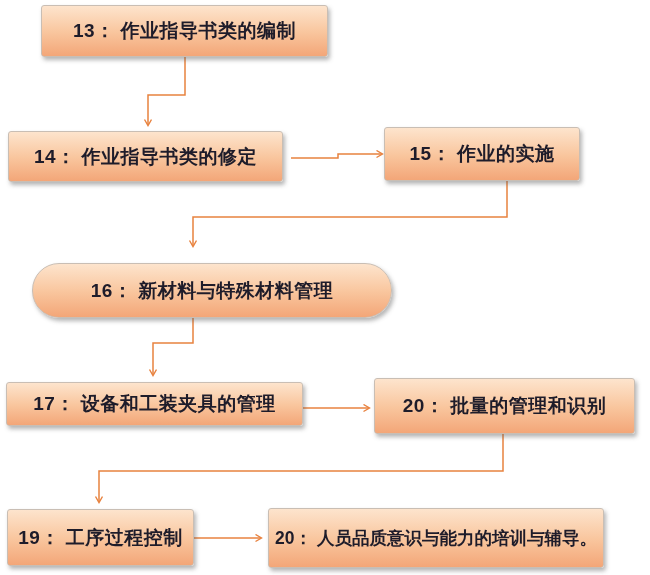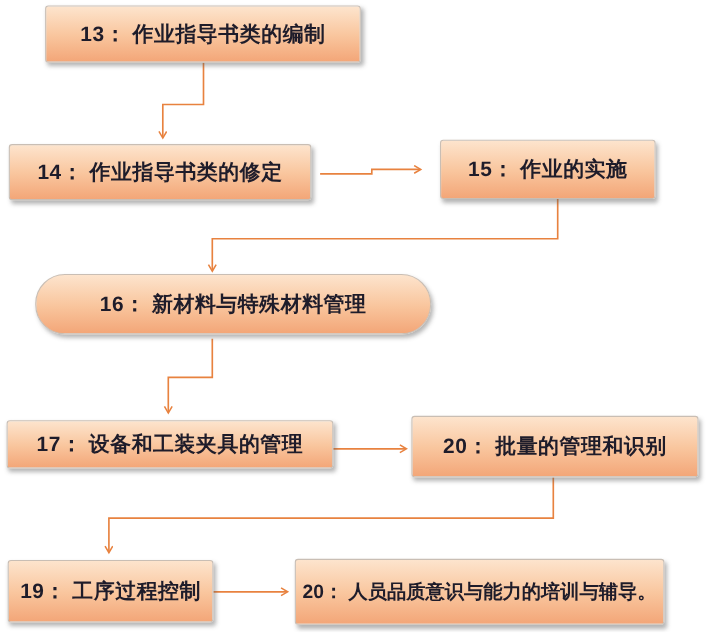--- a/index.html
+++ b/index.html
@@ -52,22 +52,22 @@
     border-radius:3px;
     box-shadow:2px 3px 4px rgba(90,90,90,0.45);
     color:var(--text);
     font-weight:bold;
     font-size:19px;
     letter-spacing:0.5px;
     white-space:nowrap;
   }
   .node-13{left:41px;top:5px;width:287px;height:52px;}
   .node-14{left:8px;top:131px;width:275px;height:51px;}
-  .node-15{left:400px;top:127px;width:196px;height:54px;}
-  .node-16{left:32px;top:249px;width:360px;height:55px;border-radius:27px;}
+  .node-15{left:384px;top:127px;width:196px;height:54px;}
+  .node-16{left:32px;top:263px;width:360px;height:55px;border-radius:27px;}
   .node-17{left:6px;top:382px;width:297px;height:44px;}
   .node-18{left:374px;top:378px;width:261px;height:56px;}
   .node-19{left:7px;top:509px;width:187px;height:57px;}
   .node-20{left:268px;top:508px;width:336px;height:60px;font-size:17.5px;letter-spacing:0;}
 </style>
 </head>
 <body>
 
 <div class="canvas">
 

